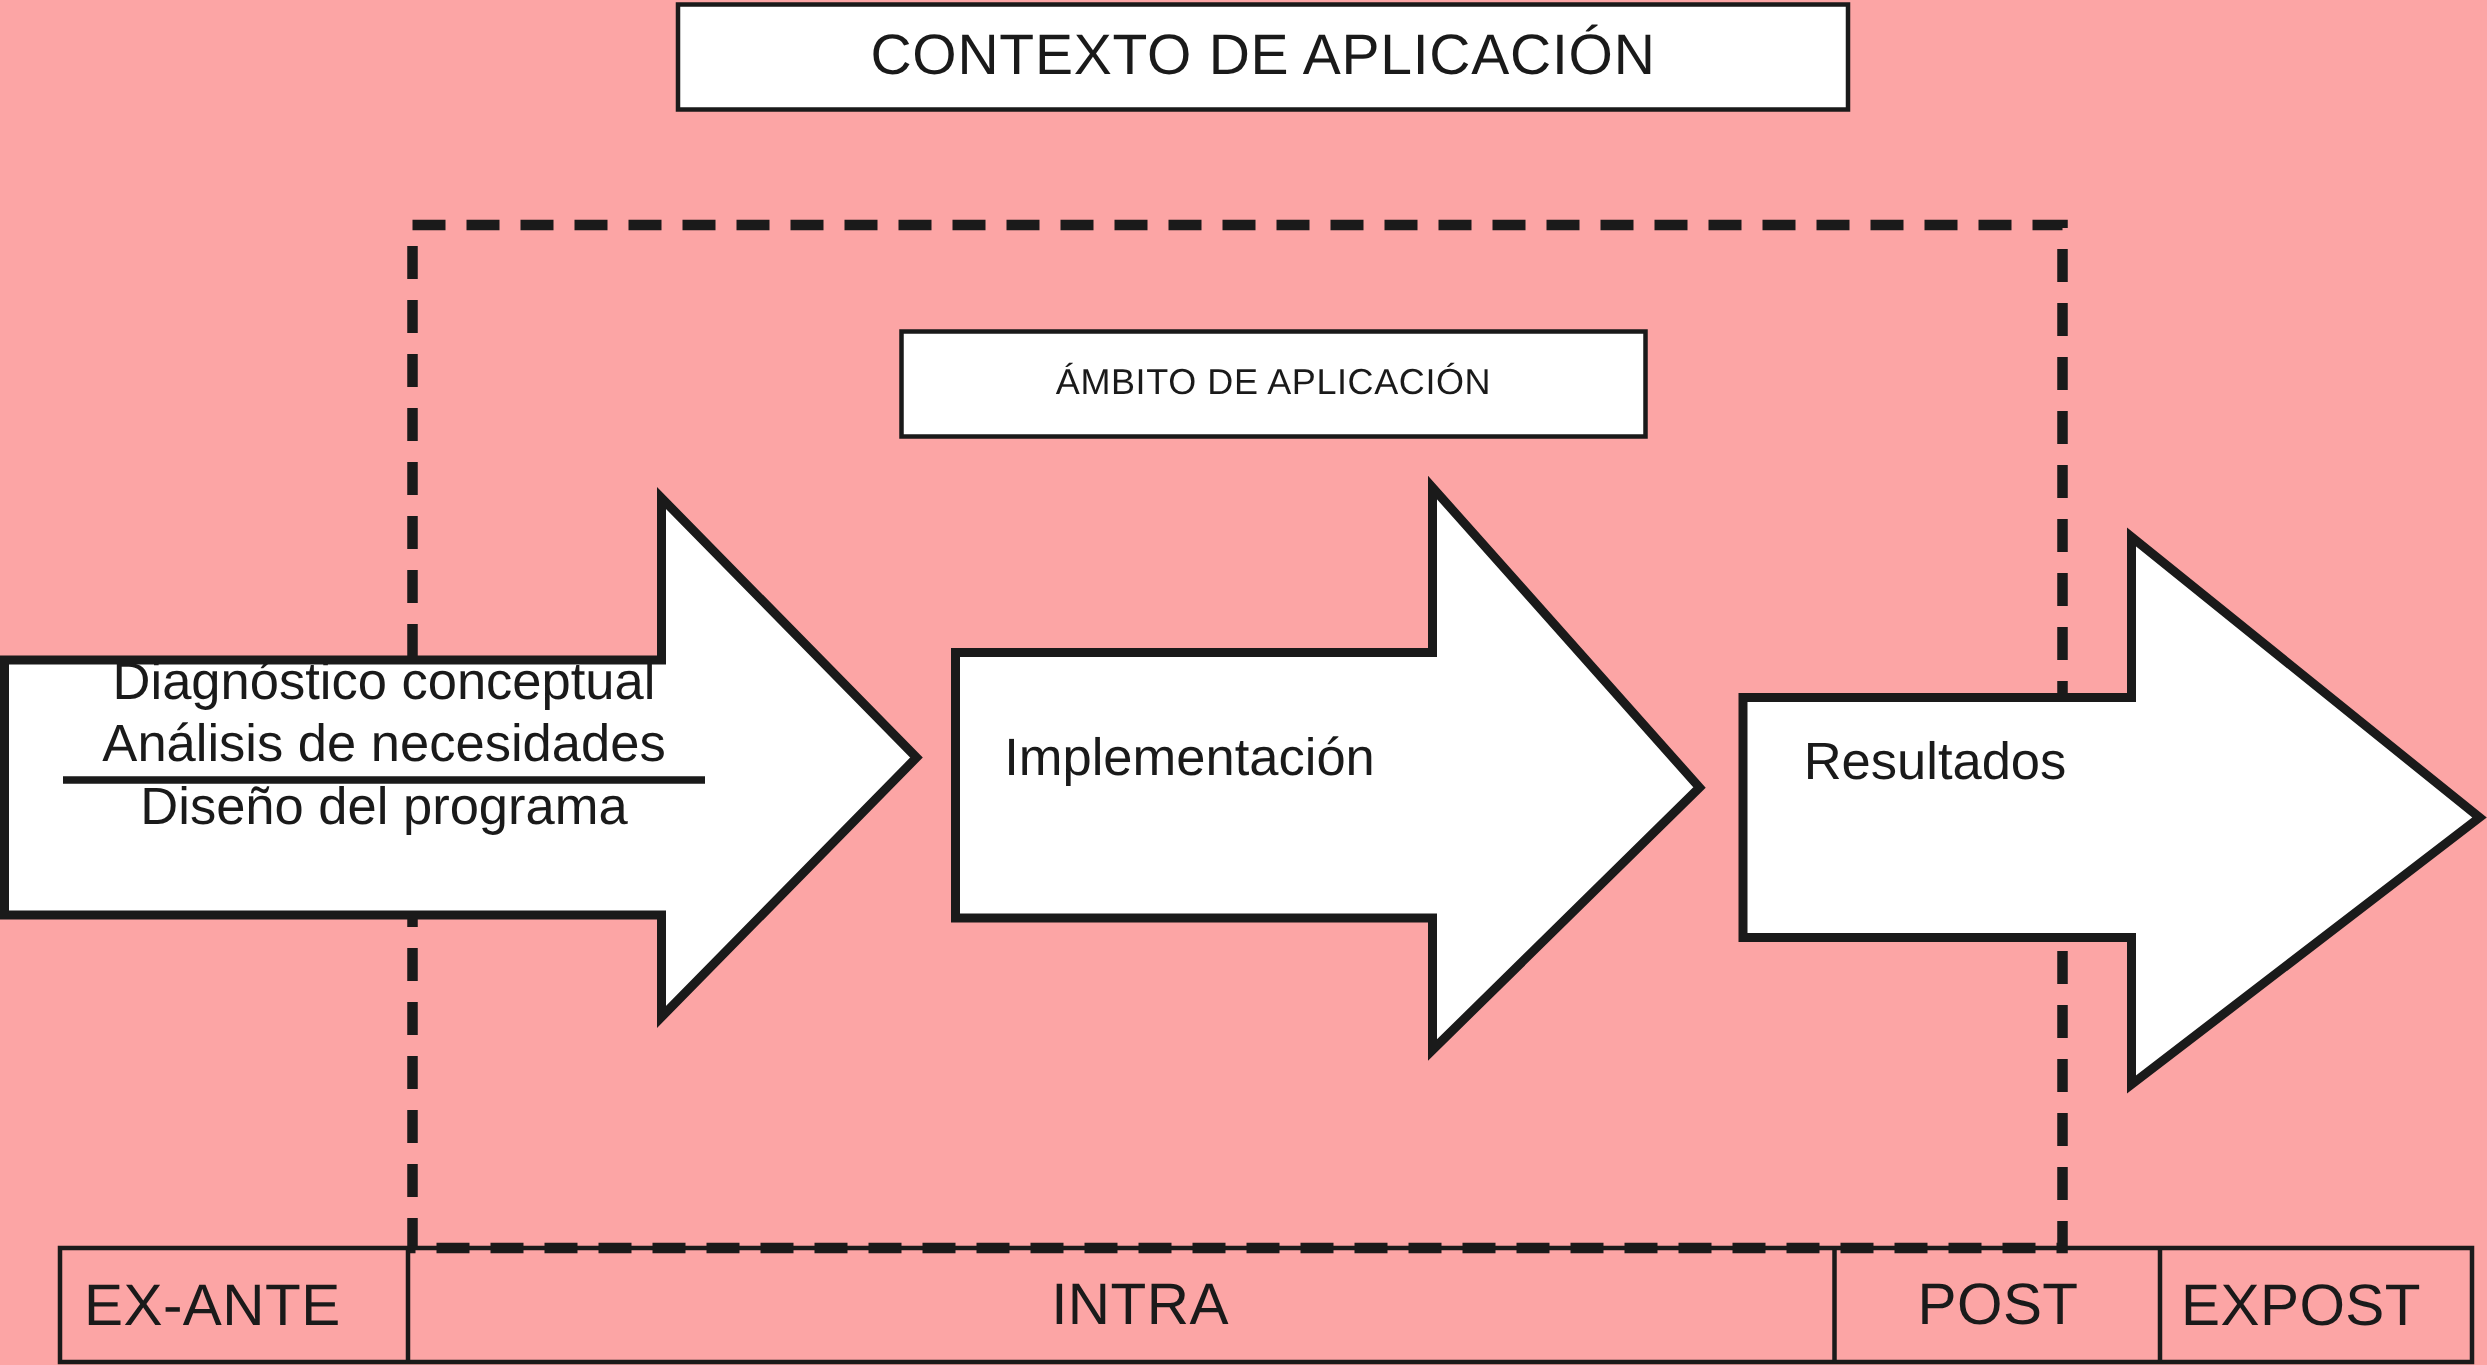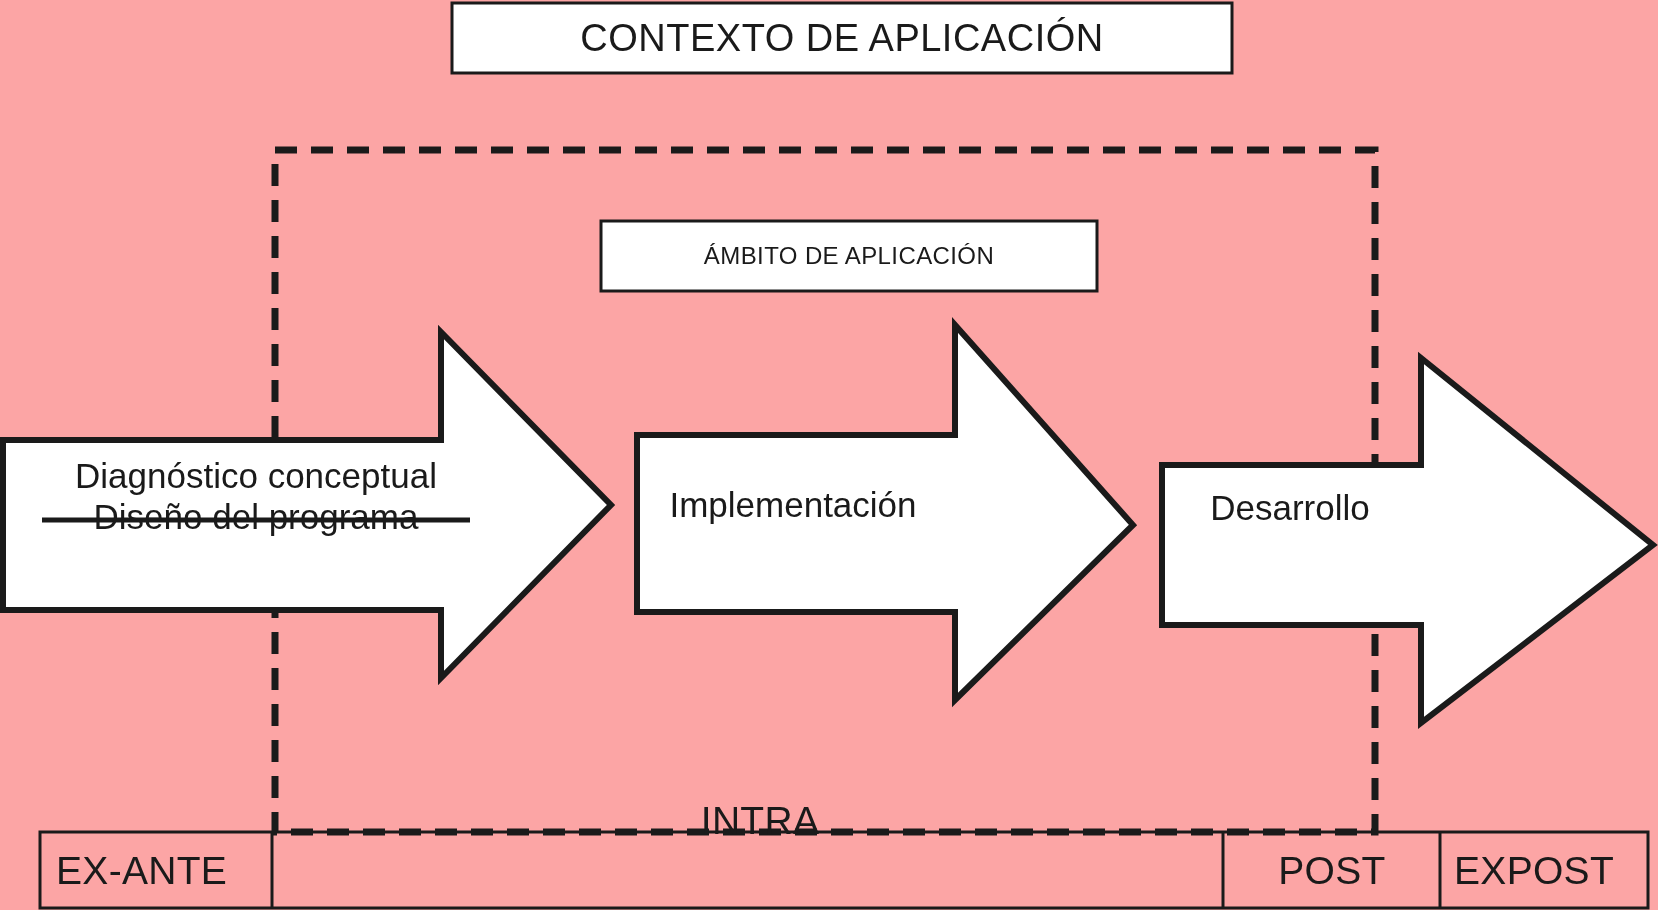--- a/index.html
+++ b/index.html
@@ -108,32 +108,33 @@
     <line class="table-line" x1="1223" y1="832" x2="1223" y2="908"></line>
     <line class="table-line" x1="1440" y1="832" x2="1440" y2="908"></line>
   </svg>
 
   <div class="lbl lbl-center banner-text" style="left:842px; top:38px;">CONTEXTO DE APLICACIÓN</div>
 
   <div class="lbl lbl-center ambito-text" style="left:849px; top:256px;">ÁMBITO DE APLICACIÓN</div>
 
   <div class="lbl lbl-center arrow-text" style="left:256px; top:496px;">
     <span class="arrow-text-lines">Diagnóstico conceptual</span>
+    <span class="arrow-text-lines">Análisis de necesidades</span>
     <span class="arrow-text-lines">Diseño del programa</span>
   </div>
 
   <div class="lbl lbl-center arrow-text" style="left:793px; top:505px;">
     <span class="arrow-text-lines">Implementación</span>
   </div>
 
   <div class="lbl lbl-center arrow-text" style="left:1290px; top:508px;">
-    <span class="arrow-text-lines">Desarrollo</span>
+    <span class="arrow-text-lines">Resultados</span>
   </div>
 
   <div class="lbl phase-text" style="left:56px; top:848px;">EX-ANTE</div>
 
-  <div class="lbl lbl-center phase-text" style="left:760px; top:821px;text-align:right;">INTRA</div>
+  <div class="lbl lbl-center phase-text" style="left:760px; top:871px;text-align:right;">INTRA</div>
 
   <div class="lbl lbl-center phase-text" style="left:1332px; top:871px;">POST</div>
 
   <div class="lbl phase-text" style="left:1454px; top:848px;">EXPOST</div>
 
 </div>
 
 </body></html>

